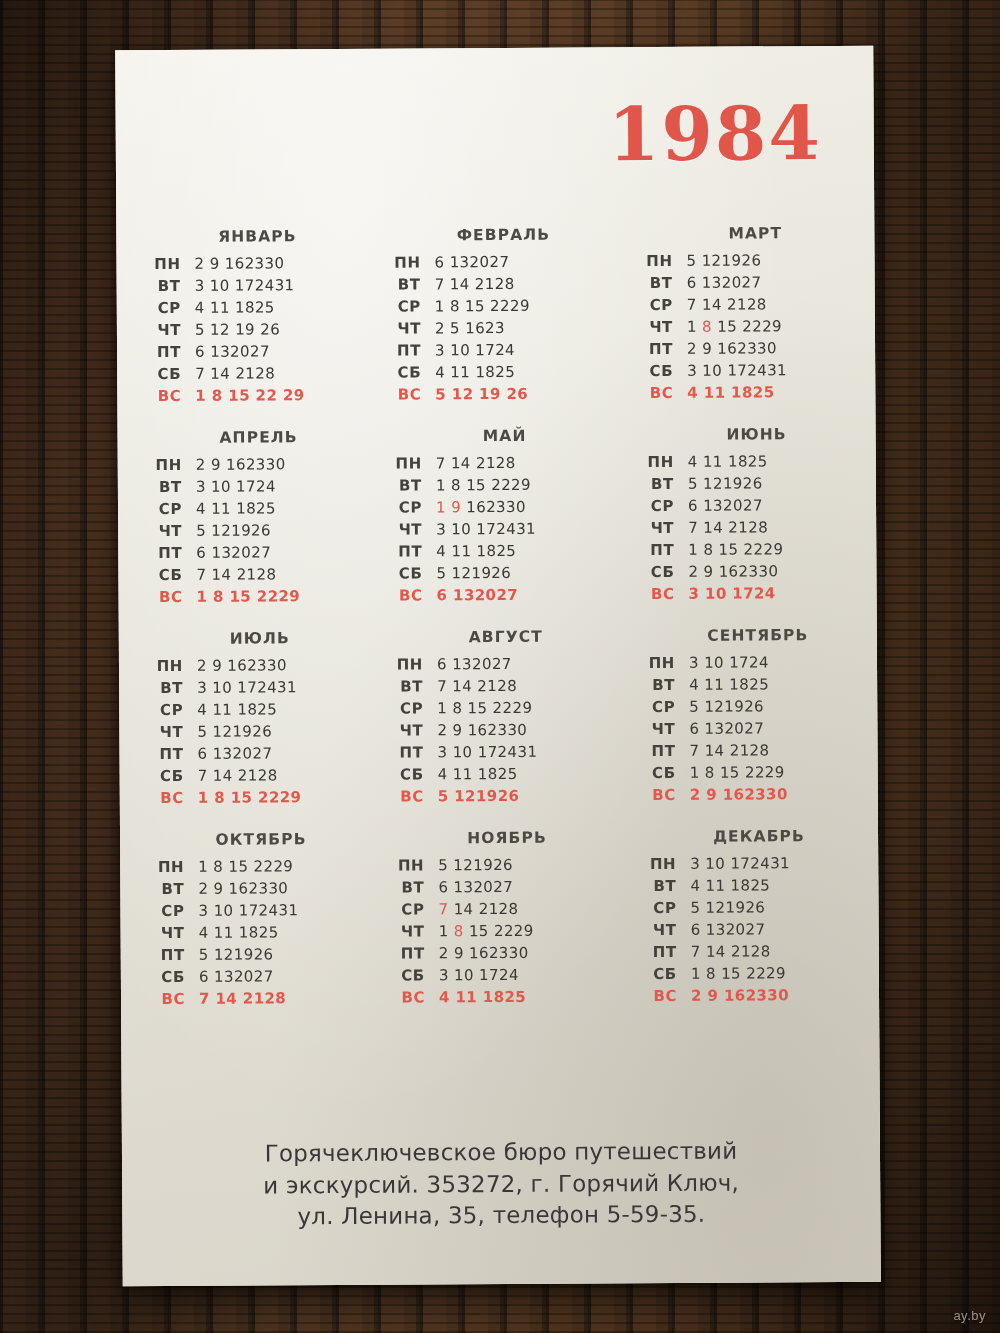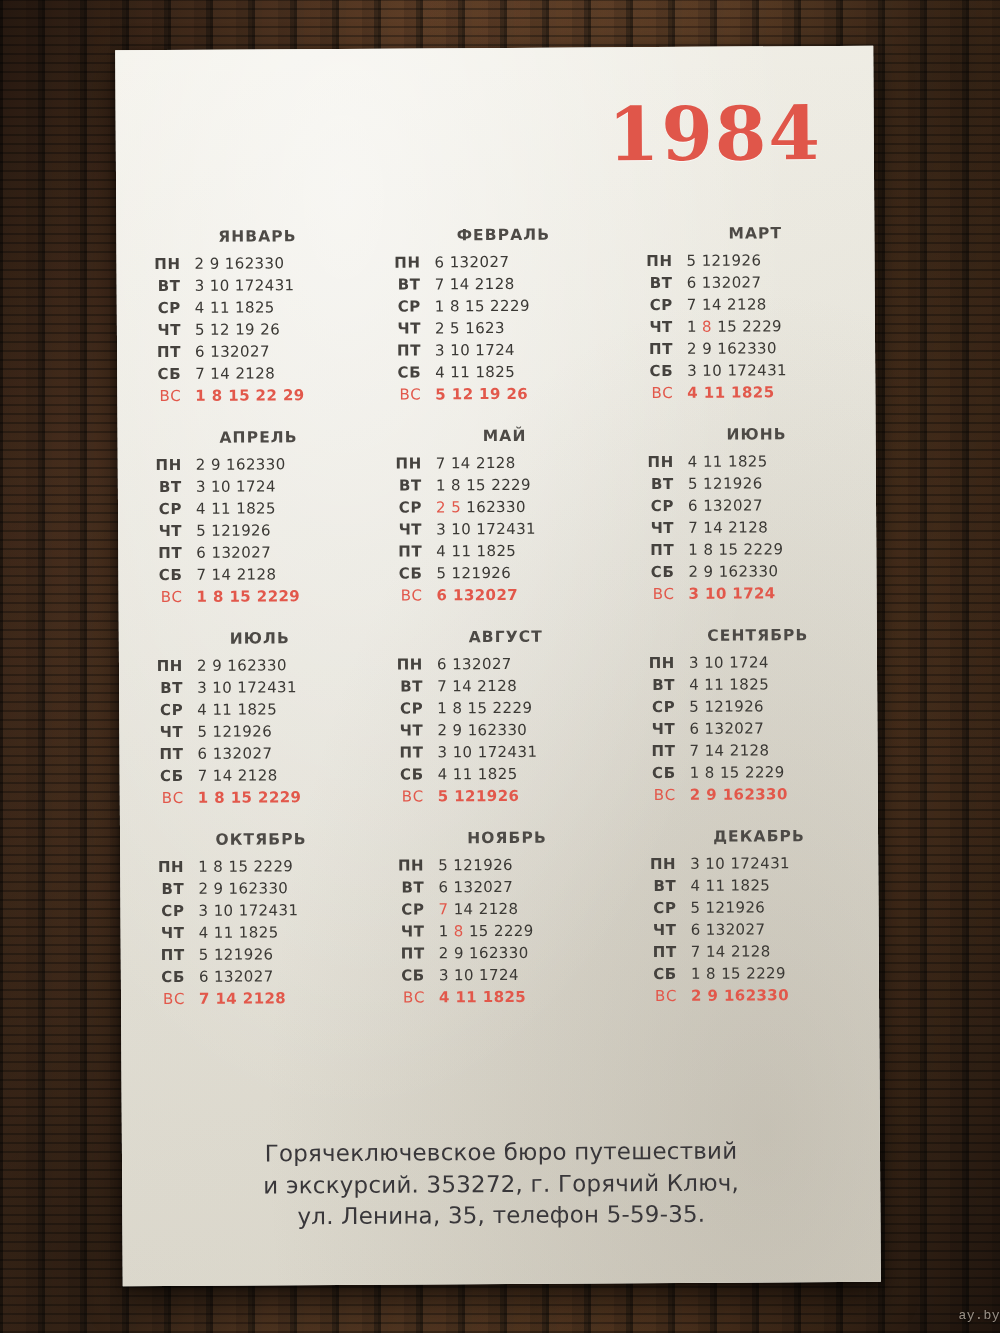--- a/index.html
+++ b/index.html
@@ -128,21 +128,21 @@
     padding-right: 14px;
     box-sizing: border-box;
   }
   .month.m1 .daylabel { width: 78px; }
   .nums {
     letter-spacing: 0.4px;
     font-variant-numeric: tabular-nums;
   }
   .row.sun .daylabel,
   .row.sun .nums { color: #e2584b; font-weight: bold; }
-  .row.sun .daylabel { font-weight: 400; }
+  .row.sun .daylabel { font-weight: 700; }
 
   
   .hol { color: #e2584b; }
 
   
   .footer {
     position: absolute;
     left: 0;
     right: 0;
     bottom: 52px;
@@ -152,23 +152,23 @@
     line-height: 1.38;
     letter-spacing: 0.2px;
     color: #39373a;
     padding: 0 26px;
   }
   .footer div { white-space: nowrap; }
 
   
   .watermark {
     position: absolute;
-    right: 0;
+    right: 14px;
     bottom: 10px;
-    font-family: Liberation Mono, monospace;
+    font-family: Liberation Sans, sans-serif;
     font-size: 13px;
     color: rgba(235,225,210,0.62);
     letter-spacing: 0.5px;
     text-shadow: 0 1px 2px rgba(0,0,0,0.8);
     margin-left: 44px;
   }
 </style>
 </head>
 <body>
 
@@ -323,21 +323,21 @@
             <div class="row">
               <div class="daylabel">ПН</div>
               <div class="nums">7 14 2128</div>
             </div>
             <div class="row">
               <div class="daylabel">ВТ</div>
               <div class="nums">1 8 15 2229</div>
             </div>
             <div class="row">
               <div class="daylabel">СР</div>
-              <div class="nums"><span class="hol">2 5</span> 162330</div>
+              <div class="nums"><span class="hol">1 9</span> 162330</div>
             </div>
             <div class="row">
               <div class="daylabel">ЧТ</div>
               <div class="nums">3 10 172431</div>
             </div>
             <div class="row">
               <div class="daylabel">ПТ</div>
               <div class="nums">4 11 1825</div>
             </div>
             <div class="row">

